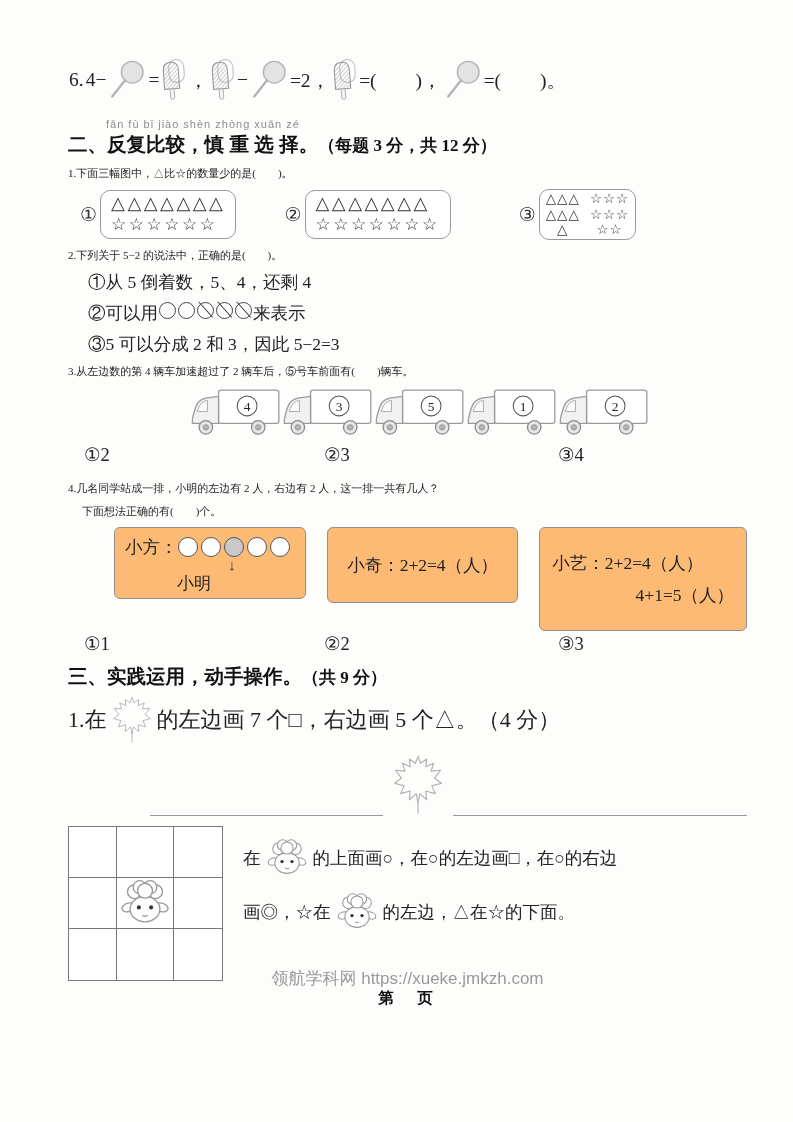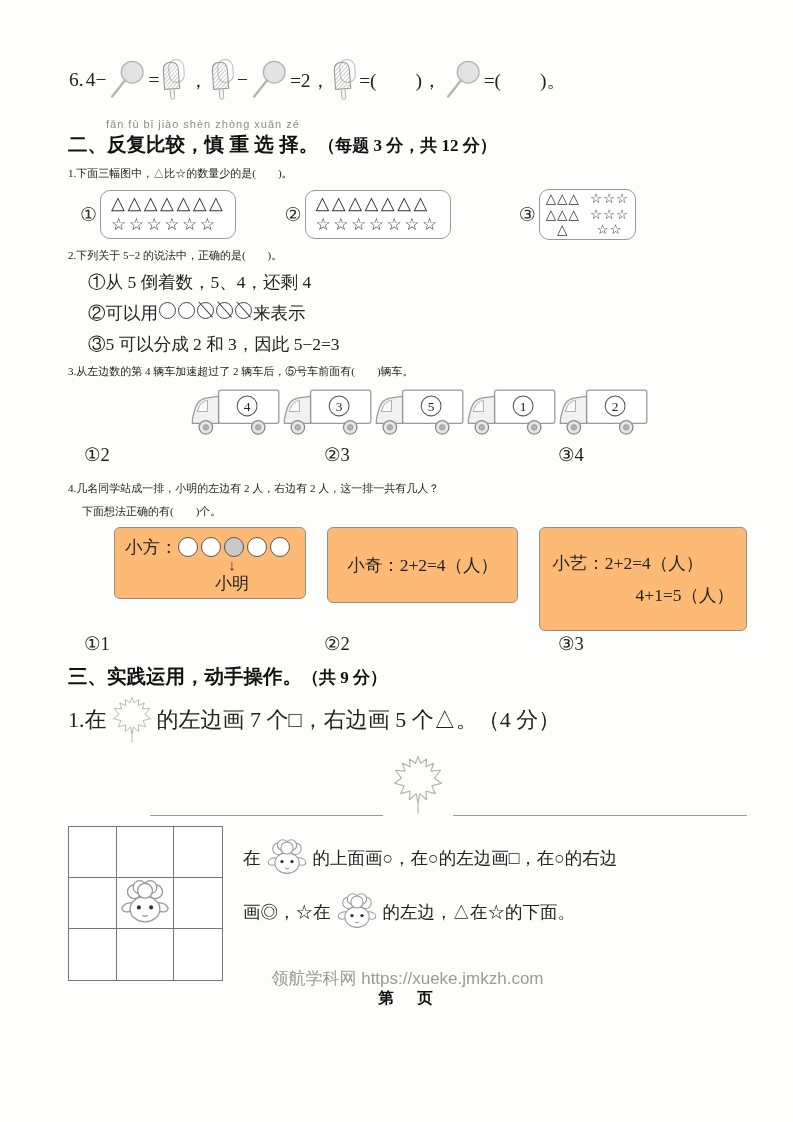--- a/index.html
+++ b/index.html
@@ -54,21 +54,21 @@
   .q4box{border:1.5px solid #8f8f8f;border-radius:6px;background:#fdba74;font-size:17.5px;}
   .q4box1{width:176px;padding:7px 8px 3px 10px;}
   .q4box2{width:194px;height:74px;display:flex;align-items:center;justify-content:center;white-space:nowrap;}
   .q4box3{width:186px;padding:23px 12px;}
   .q4box3 .l2{text-align:right;margin-top:8px;}
   .xf-row{display:flex;align-items:center;}
   .q4-circle{display:inline-block;width:18px;height:18px;border:1.4px solid #555;border-radius:50%;
              margin-right:3px;background:#fff;flex:0 0 auto;}
   .q4-circle.filled{background:#c9c9c9;}
   .arrow-row{margin-left:52px;width:110px;text-align:center;line-height:0.9;font-size:15px;color:#333;}
-  .person-row{margin-left:52px;width:110px;text-align:center;font-size:17px;}
+  .person-row{margin-left:52px;width:110px;text-align:left;font-size:17px;}
 
   
   .s3q1-line{display:flex;align-items:center;font-size:22px;margin-top:6px;white-space:nowrap;}
   .leaf-inline{width:44px;height:48px;margin:0 3px;flex:0 0 auto;}
   .answer-line{display:flex;align-items:flex-end;margin:8px 0 6px 82px;height:64px;}
   .answer-line .seg{height:2px;border-bottom:1.5px solid #9a9a9a;}
   .seg.s1{width:238px;} .seg.s2{width:300px;}
   .leaf-line{width:52px;height:62px;margin:0 9px;flex:0 0 auto;}
 
   .s3q2-flex{display:flex;margin-top:10px;}

